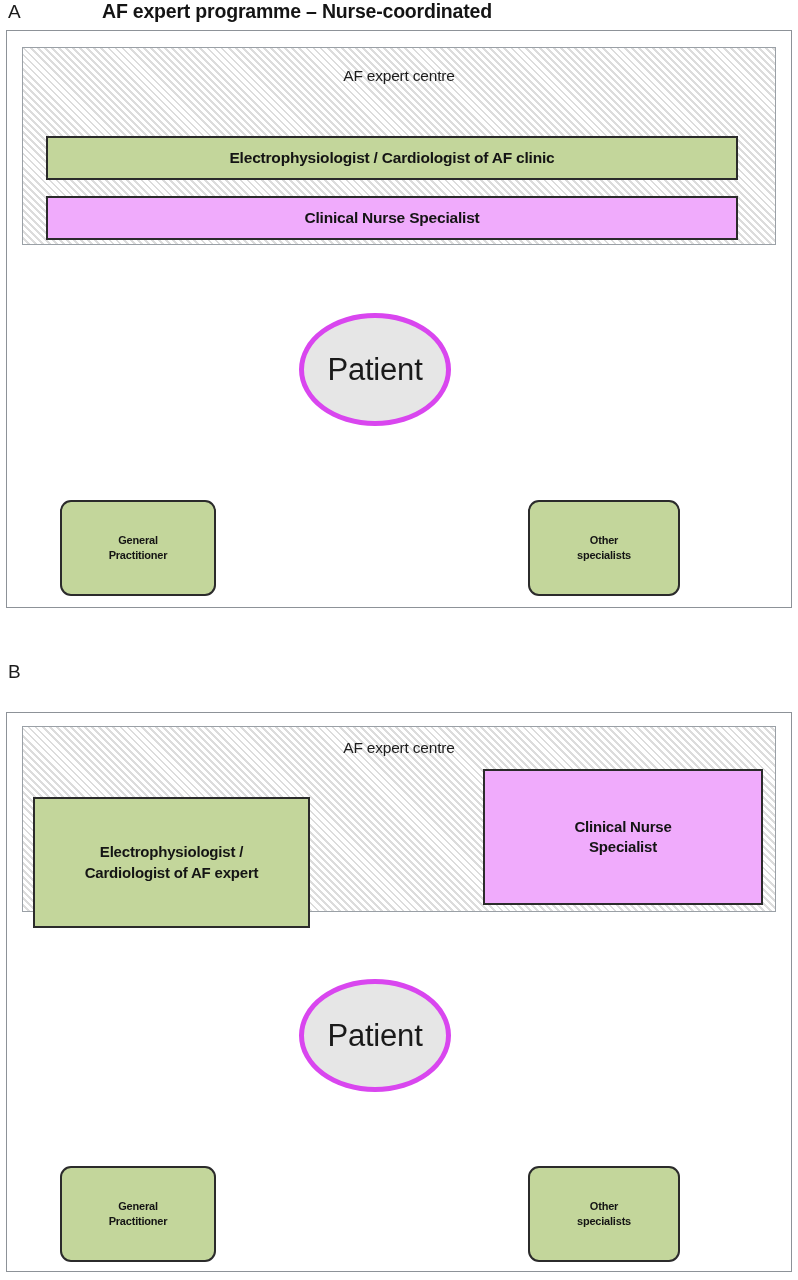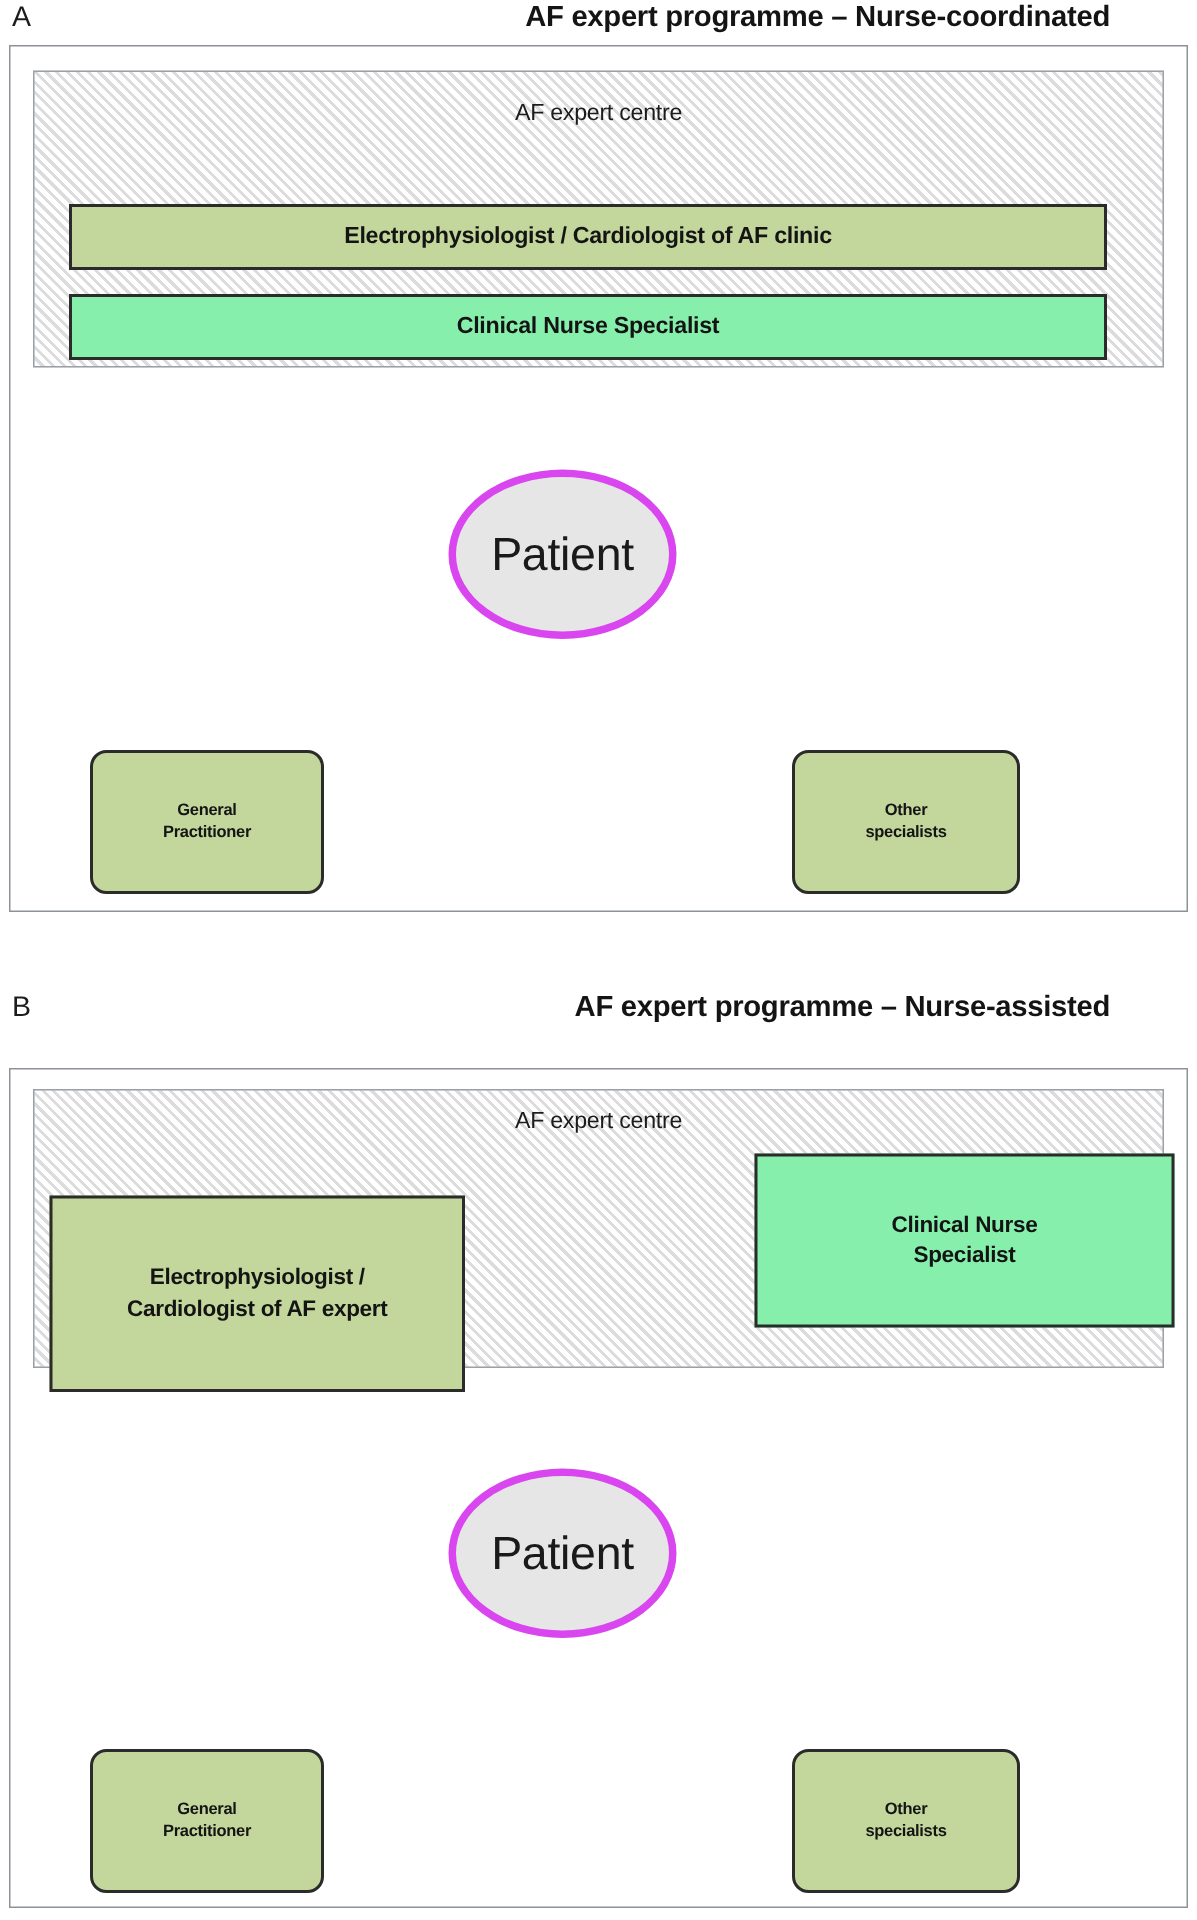--- a/index.html
+++ b/index.html
@@ -33,24 +33,24 @@
     position: absolute;
     left: 8px;
     top: 1px;
     font-size: 19px;
     font-weight: 400;
     color: #1c1c1c;
     letter-spacing: 0.2px;
   }
   .panel-title {
     position: absolute;
-    left: 90px;
+    left: 102px;
     top: 0px;
     width: 650px;
-    text-align: right;
+    text-align: left;
     font-size: 19.5px;
     font-weight: 700;
     color: #141414;
     letter-spacing: -0.2px;
     white-space: nowrap;
   }
 
   .panel-frame {
     position: absolute;
     left: 6px;
@@ -94,21 +94,21 @@
     align-items: center;
     justify-content: center;
     text-align: center;
     font-size: 15.5px;
     font-weight: 700;
     color: #141414;
     line-height: 1.35;
     letter-spacing: -0.2px;
   }
   .green  { background: #c3d69b; margin-top: 28px; }
-  .pink   { background: #86efac; }
+  .pink   { background: #f0abfc; }
 
   .rounded-box {
     position: absolute;
     box-sizing: border-box;
     border: 2.2px solid #2b2b2b;
     border-radius: 11px;
     background: #c3d69b;
     display: flex;
     align-items: center;
     justify-content: center;
@@ -233,37 +233,36 @@
   <div class="rounded-box" style="left:528px; top:500px; width:152px; height:96px;">
     <span style="white-space:pre-line;">Other
 specialists</span>
   </div>
 </div>
 
 <div class="panel" style="top:660px; height:620px;">
 
   <div class="panel-header">
     <div class="panel-letter">B</div>
-    <div class="panel-title">AF expert programme – Nurse-assisted</div>
   </div>
 
   <div class="panel-frame" style="top:52px; height:560px;"></div>
 </div>
 
 <div>
   <div class="centre-box" style="position:absolute; left:22px; top:726px; width:754px; height:186px;">
     <div class="centre-label" style="top:12px;">AF expert centre</div>
   </div>
 
   <div class="role-box green" style="left:33px; top:769px; width:277px; height:131px; font-size:15px;">
     <span style="white-space:pre-line;">Electrophysiologist /
 Cardiologist of AF expert</span>
   </div>
 
-  <div class="role-box pink" style="left:503px; top:769px; width:280px; height:116px; font-size:15px;">
+  <div class="role-box pink" style="left:483px; top:769px; width:280px; height:136px; font-size:15px;">
     <span style="white-space:pre-line;">Clinical Nurse
 Specialist</span>
   </div>
 
   <div class="patient" style="left:299px; top:979px; width:152px; height:113px;">Patient</div>
 
   <div class="rounded-box" style="left:60px; top:1166px; width:156px; height:96px;">
     <span style="white-space:pre-line;">General
 Practitioner</span>
   </div>

